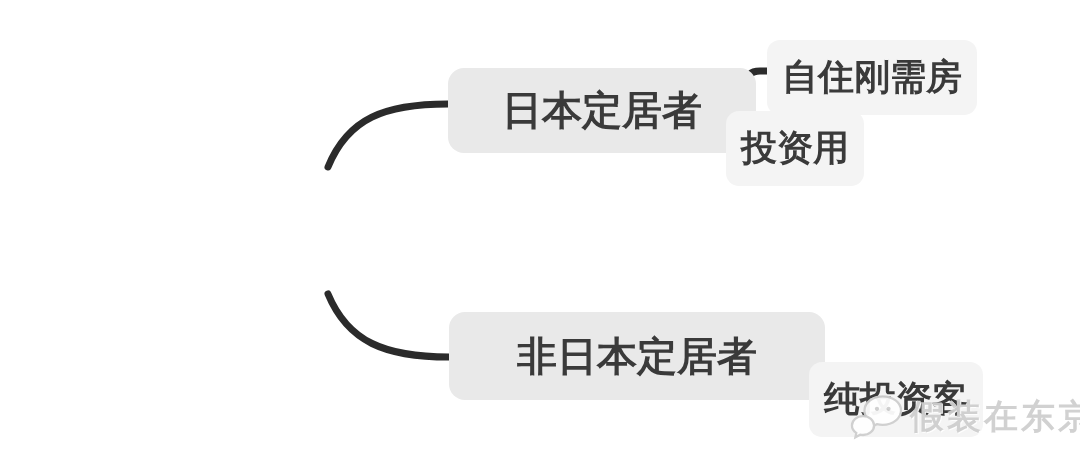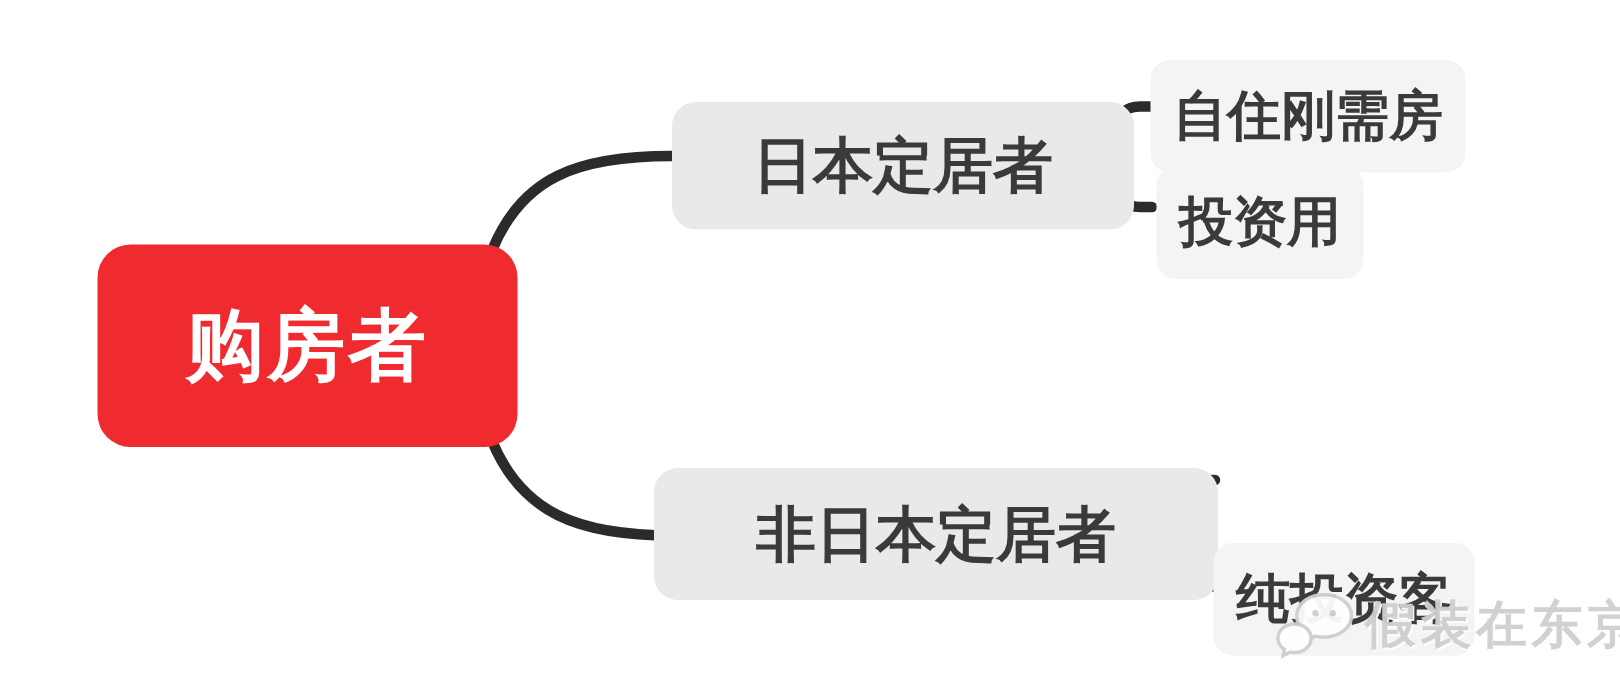--- a/index.html
+++ b/index.html
@@ -52,31 +52,31 @@
     letter-spacing: 2px;
   }
   .node-branch {
     background: var(--branch-bg, #e9e9e9);
     color: var(--node-text, #3a3a3a);
     border-radius: 16px;
     font-size: 40px;
     font-weight: bold;
   }
   .node-branch-1 { left: 448px; top: 68px;  width: 308px; height: 85px; }
-  .node-branch-2 { left: 436px; top: 312px; width: 376px; height: 88px; }
+  .node-branch-2 { left: 449px; top: 312px; width: 376px; height: 88px; }
   .node-leaf {
     background: var(--leaf-bg, #f4f4f4);
     color: var(--node-text, #3a3a3a);
     border-radius: 13px;
     font-size: 36px;
     font-weight: bold;
     padding: 13px 15px;
   }
   .node-leaf-1 { left: 767px; top: 40px;  }
-  .node-leaf-2 { left: 771px; top: 111px; }
+  .node-leaf-2 { left: 726px; top: 111px; }
   .node-leaf-3 { left: 809px; top: 292px; }
   .node-leaf-4 { left: 809px; top: 362px; text-align: center; }
   .watermark {
     position: absolute;
     left: 850px; top: 394px;
     display: flex;
     align-items: center;
     z-index: 3;
     opacity: 0.95;
   }
@@ -109,21 +109,20 @@
 
   <svg class="connectors" viewBox="0 0 1080 460" xmlns="http://www.w3.org/2000/svg">
     <path d="M328 167 C348 118 385 104 448 104"></path>
     <path d="M328 294 C348 342 385 357 449 357"></path>
     <path d="M714 105 H746"></path>
     <path d="M768 71 H760 Q746 71 746 85 V124 Q746 138 760 138 H768"></path>
     <path d="M759 356 H790"></path>
     <path d="M810 320 H802 Q790 320 790 334 V377 Q790 391 802 391 H810"></path>
   </svg>
 
-  <div class="node node-root">购房者</div>
 
   <div class="node node-branch node-branch-1">日本定居者</div>
 
   <div class="node node-branch node-branch-2">非日本定居者</div>
 
   <div class="node node-leaf node-leaf-1">自住刚需房</div>
 
   <div class="node node-leaf node-leaf-2">投资用</div>
 
 

